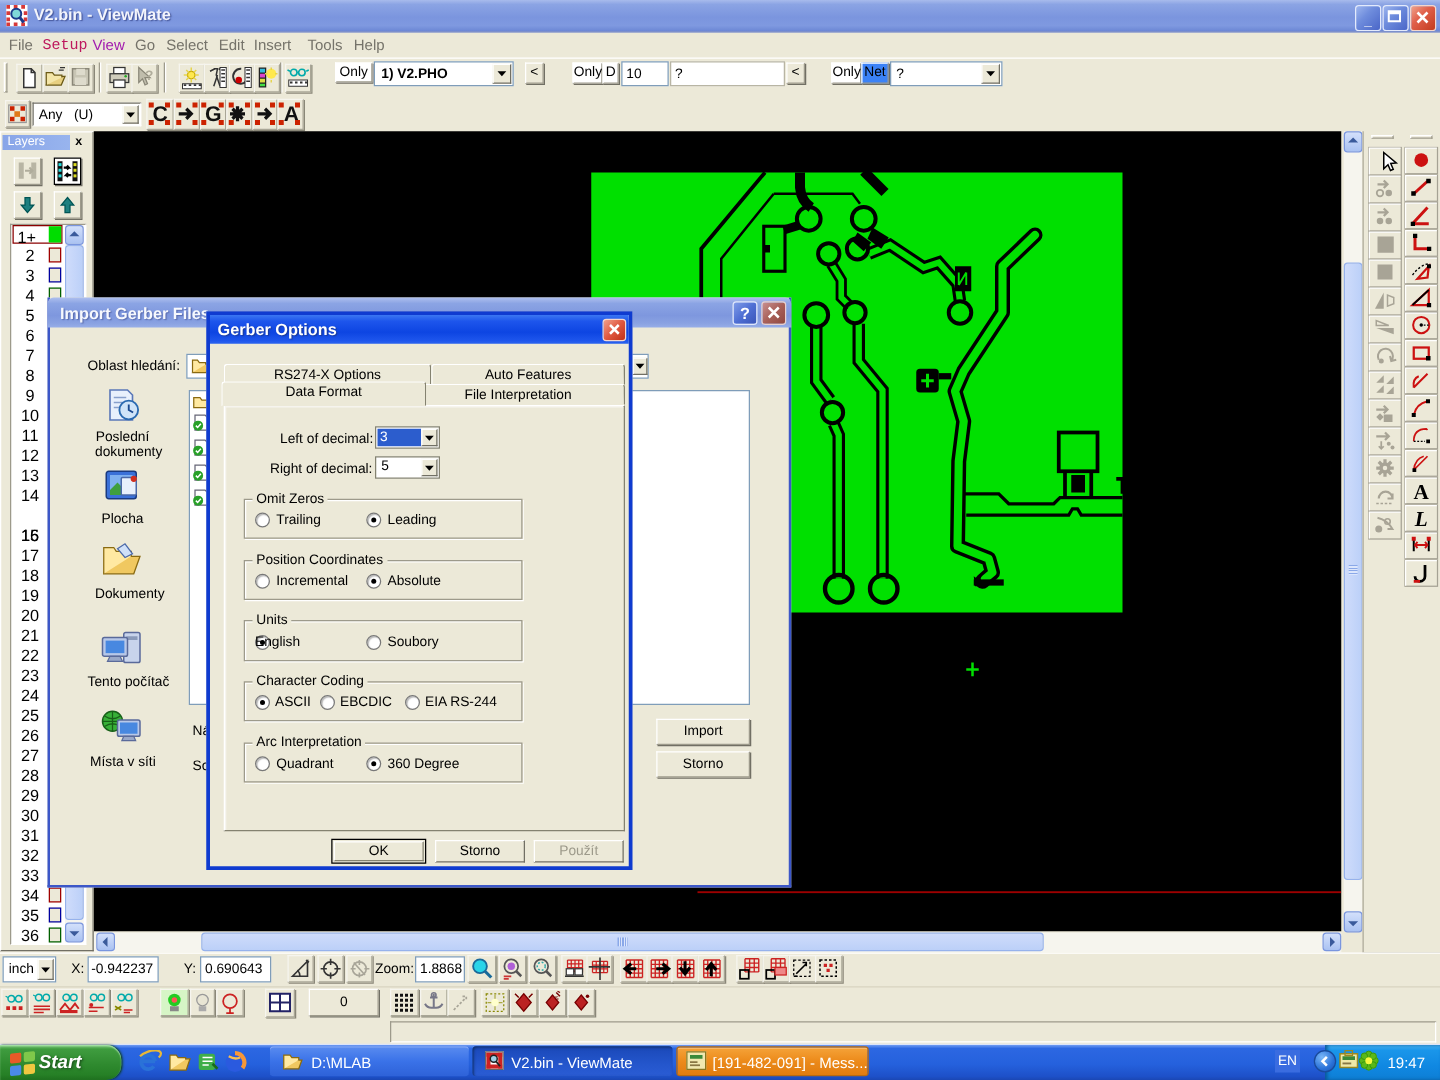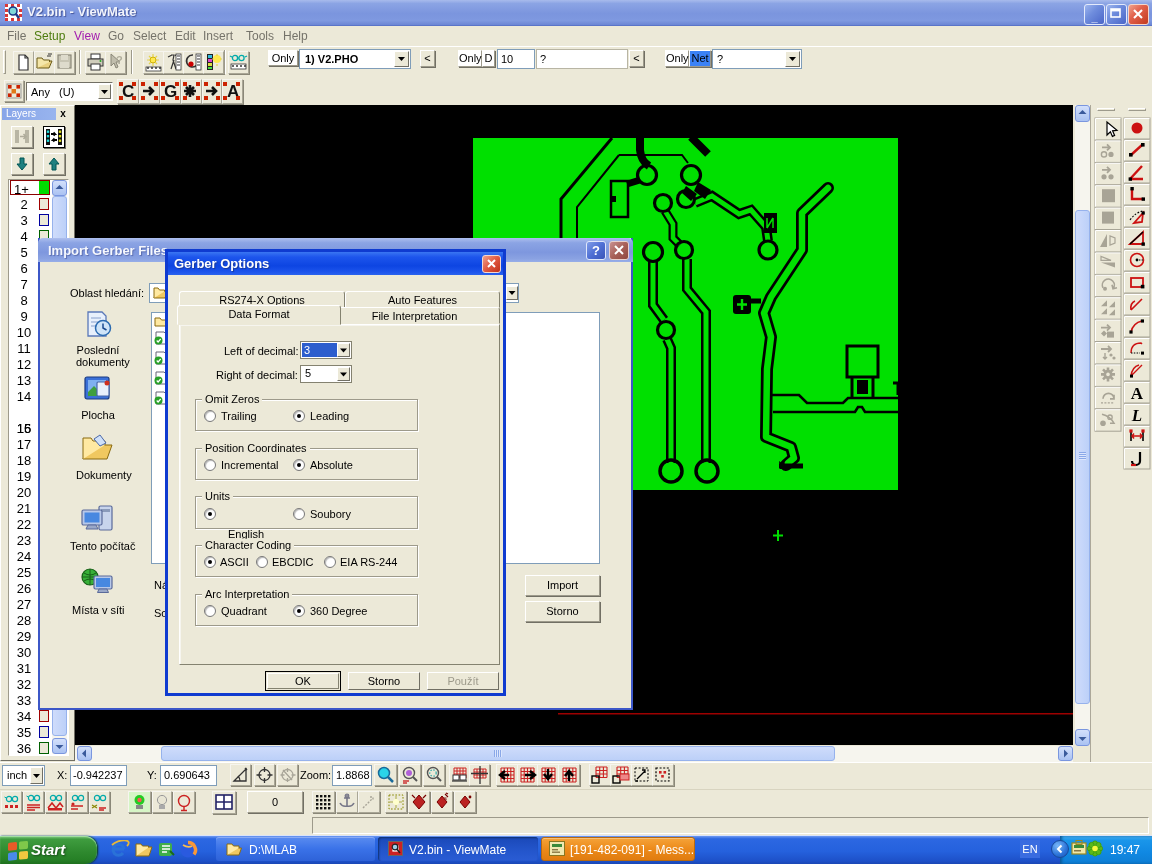--- a/index.html
+++ b/index.html
@@ -48,21 +48,21 @@
 <div class="abs" style="left:1106px;top:4px;width:21px;height:21px;border-radius:3px;background:linear-gradient(135deg,#9db5ee,#6f8ddd 40%,#4a66c8);border:1px solid #e3eafc;"><svg width="19" height="19">
         <rect x="4" y="4" width="9" height="8" fill="none" stroke="#fff" stroke-width="1.6"></rect>
         <rect x="4" y="4" width="9" height="2.4" fill="#fff"></rect>
       </svg></div>
 <div class="abs" style="left:1128px;top:4px;width:21px;height:21px;border-radius:3px;background:linear-gradient(135deg,#f0a38c,#e1614c 40%,#c33b1e);border:1px solid #f3d6cc;"><svg width="19" height="19">
         <path d="M5 5 L13 13 M13 5 L5 13" stroke="#fff" stroke-width="2.1"></path>
       </svg></div>
 
 <div class="abs" style="left:0;top:25px;width:1152px;height:21px;background:#ece9d8;border-top:1px solid #5a74c8;"></div>
 <div class="lbl" style="left:7px;top:29px;color:#75736a;font-size:12px;">File</div>
-<div class="lbl" style="left:34px;top:29px;color:#4d7c0f;font-size:12px;">Setup</div>
+<div class="lbl" style="left:34px;top:29px;color:#be185d;font-size:12px;font-family:Liberation Mono, monospace;">Setup</div>
 <div class="lbl" style="left:74px;top:29px;color:#a21caf;font-size:12px;">View</div>
 <div class="lbl" style="left:108px;top:29px;color:#75736a;font-size:12px;">Go</div>
 <div class="lbl" style="left:133px;top:29px;color:#75736a;font-size:12px;">Select</div>
 <div class="lbl" style="left:175px;top:29px;color:#75736a;font-size:12px;">Edit</div>
 <div class="lbl" style="left:203px;top:29px;color:#75736a;font-size:12px;">Insert</div>
 <div class="lbl" style="left:246px;top:29px;color:#75736a;font-size:12px;">Tools</div>
 <div class="lbl" style="left:283px;top:29px;color:#75736a;font-size:12px;">Help</div>
 
 <div class="abs" id="tb1" style="left:0;top:46px;width:1152px;height:32px;background:#ece9d8;border-top:1px solid #fff;"></div>
 <div class="abs" style="left:3px;top:50px;width:3px;height:24px;border:1px solid;border-color:#fff #9d9a8b #9d9a8b #fff;"></div>
@@ -716,21 +716,21 @@
       <div class="lbl" style="left:142px;top:158px;">Leading</div>
  <div class="abs grp" style="left:27px;top:196px;width:223px;height:32px;"></div>
  <div class="lbl gl" style="left:34px;top:190px;">Position Coordinates</div>
  <div class="abs rad" style="left:36px;top:207px;"></div>
       <div class="lbl" style="left:53px;top:207px;">Incremental</div>
  <div class="abs rad radon" style="left:125px;top:207px;"></div>
       <div class="lbl" style="left:142px;top:207px;">Absolute</div>
  <div class="abs grp" style="left:27px;top:244px;width:223px;height:33px;"></div>
  <div class="lbl gl" style="left:34px;top:238px;">Units</div>
  <div class="abs rad radon" style="left:36px;top:256px;"></div>
-      <div class="lbl" style="left:60px;top:256px;margin-top:20px;">English</div>
+      <div class="lbl" style="left:36px;top:256px;">English</div>
  <div class="abs rad" style="left:125px;top:256px;"></div>
       <div class="lbl" style="left:142px;top:256px;">Soubory</div>
  <div class="abs grp" style="left:27px;top:293px;width:223px;height:32px;"></div>
  <div class="lbl gl" style="left:34px;top:287px;">Character Coding</div>
  <div class="abs rad radon" style="left:36px;top:304px;"></div>
       <div class="lbl" style="left:52px;top:304px;">ASCII</div>
  <div class="abs rad" style="left:88px;top:304px;"></div>
       <div class="lbl" style="left:104px;top:304px;">EBCDIC</div>
  <div class="abs rad" style="left:156px;top:304px;"></div>
       <div class="lbl" style="left:172px;top:304px;">EIA RS-244</div>

